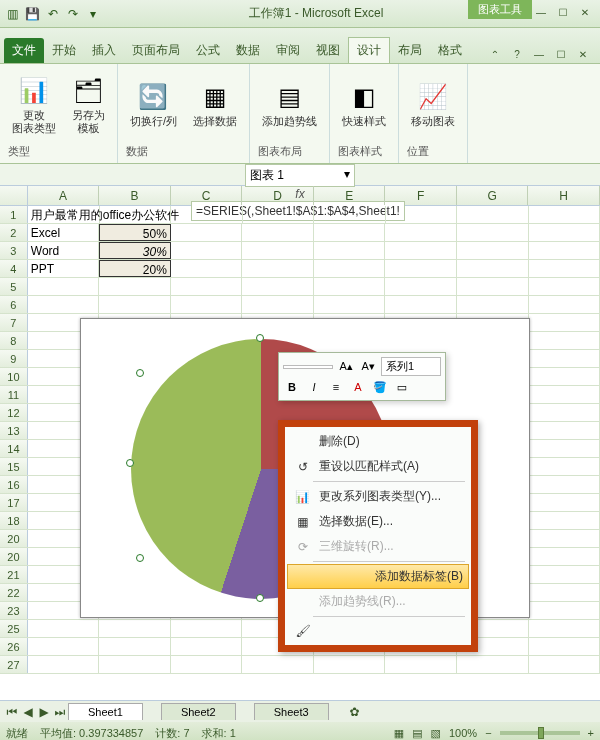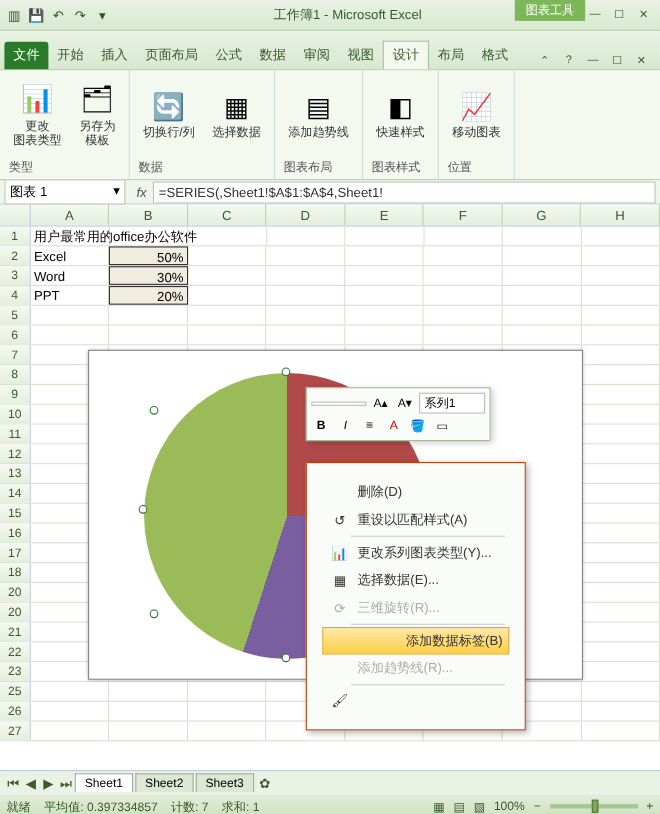--- a/index.html
+++ b/index.html
@@ -16,48 +16,48 @@
 .tab.file { background: #2a7a2a; color: #fff; border-radius: 3px 3px 0 0; }
 .tab.active { background: #f4f9f0; border: 1px solid #a9c497; border-bottom: none; }
 .doc-controls { margin-left: auto; display: flex; gap: 4px; padding: 0 4px; }
 .ribbon { height: 100px; background: #f4f9f0; border-bottom: 1px solid #a9c497; display: flex; }
 .ribbon-group { border-right: 1px solid #cdd; padding: 4px 8px; display: flex; flex-direction: column; }
 .ribbon-group-body { flex: 1; display: flex; align-items: center; gap: 8px; }
 .ribbon-group-label { font-size: 11px; color: #555; padding-top: 2px; }
 .big-btn { display: flex; flex-direction: column; align-items: center; gap: 2px; padding: 2px 4px; cursor: pointer; }
 .big-btn-icon { width: 32px; height: 32px; display: flex; align-items: center; justify-content: center; font-size: 24px; }
 .big-btn-label { font-size: 11px; color: #333; text-align: center; line-height: 1.2; }
-.namebox-row { height: 22px; display: flex; border-bottom: 1px solid #bcd; background: #eef5ea; align-items: center; }
+.namebox-row { height: 22px; display: flex; border-bottom: 1px solid #bcd; background: #eef5ea; align-items: center; flex-direction: column; }
 .namebox { width: 110px; border: 1px solid #b5c9a5; margin: 0 4px; padding: 2px 4px; background: #fff; font-size: 12px; display: flex; justify-content: space-between; }
 .fx-label { padding: 0 6px; font-style: italic; color: #555; }
 .formula-bar { flex: 1; padding: 2px 4px; background: #fff; border: 1px solid #b5c9a5; margin-right: 4px; font-size: 12px; color: #333; }
 .colhdr-row { display: flex; height: 20px; background: linear-gradient(#f5f9f2,#e4eedd); border-bottom: 1px solid #bcd; }
 .rowcol-corner { width: 28px; border-right: 1px solid #bcd; }
 .colhdr { width: 72px; text-align: center; border-right: 1px solid #c0d0b5; color: #3a5a2a; font-size: 12px; line-height: 20px; }
 .grid-body { position: relative; height: 494px; overflow: hidden; }
 .grid-row { display: flex; height: 18px; border-bottom: 1px solid #d5e3cc; }
 .rowhdr { width: 28px; background: linear-gradient(#f5f9f2,#e4eedd); border-right: 1px solid #bcd; text-align: center; font-size: 11px; color: #3a5a2a; line-height: 18px; }
 .cell { width: 72px; border-right: 1px solid #d5e3cc; padding: 0 3px; font-size: 12px; line-height: 18px; overflow: hidden; white-space: nowrap; }
 .cell.sel { border: 1px solid #333; background: #f0ece0; }
 .chart-obj { position: absolute; left: 80px; top: 112px; width: 450px; height: 300px; background: #fff; border: 1px solid #888; box-shadow: 0 0 3px rgba(0,0,0,.3); }
 .chart-handle { position: absolute; width: 8px; height: 8px; background: #fff; border: 1px solid #2a7a2a; border-radius: 50%; }
 .pie { position: absolute; left: 50px; top: 20px; width: 260px; height: 260px; }
-.context-menu { position: absolute; left: 278px; top: 420px; width: 200px; background: #fafcfa; border: 1px solid #c2410c; box-shadow: 2px 2px 6px rgba(0,0,0,.3); padding: 14px; z-index: 20; }
+.context-menu { position: absolute; left: 278px; top: 420px; width: 200px; background: #fafcfa; border: 7px solid #c2410c; box-shadow: 2px 2px 6px rgba(0,0,0,.3); padding: 2px; z-index: 20; }
 .ctx-item { display: flex; align-items: center; padding: 4px 6px; font-size: 12px; color: #333; }
 .ctx-item.hover { background: linear-gradient(#ffe9a8,#ffcf4a); border: 1px solid #dca52a; padding: 3px 5px; justify-content: space-between; }
 .ctx-item.disabled { color: #aaa; }
 .ctx-icon { width: 20px; height: 16px; margin-right: 6px; display: flex; align-items: center; justify-content: center; font-size: 12px; }
 .ctx-sep { height: 1px; background: #ccc; margin: 2px 4px 2px 26px; }
 .mini-toolbar { position: absolute; left: 278px; top: 352px; background: #fafcfa; border: 1px solid #a5b99a; padding: 4px; display: flex; flex-direction: column; gap: 2px; z-index: 20; box-shadow: 2px 2px 6px rgba(0,0,0,.2); }
 .mini-row { display: flex; align-items: center; gap: 4px; }
 .mini-sel { border: 1px solid #bbb; background: #fff; padding: 1px 4px; font-size: 11px; min-width: 50px; }
 .mini-btn { width: 18px; height: 18px; display: flex; align-items: center; justify-content: center; font-size: 11px; }
 .sheet-tabs { height: 22px; background: #eaf1e5; border-top: 1px solid #bcd; display: flex; align-items: center; padding: 0 4px; }
 .nav-btn { width: 16px; text-align: center; color: #3a5a2a; cursor: pointer; }
-.sheet-tab { padding: 2px 8px; background: #fff; border: 1px solid #aaa; border-bottom: none; margin-right: 2px; font-size: 11px; }
+.sheet-tab { padding: 2px 19px; background: #fff; border: 1px solid #aaa; border-bottom: none; margin-right: 18px; font-size: 11px; }
 .sheet-tab.inactive { background: #dce8d3; }
 .statusbar { height: 22px; background: linear-gradient(#e3edda,#cde0bf); display: flex; align-items: center; padding: 0 6px; font-size: 11px; color: #3a5a2a; gap: 12px; }
 .status-right { margin-left: auto; display: flex; align-items: center; gap: 8px; }
 .zoom-slider { width: 80px; height: 4px; background: #aac598; position: relative; }
 .zoom-thumb { position: absolute; left: 38px; top: -4px; width: 6px; height: 12px; background: #7ea65a; border: 1px solid #5a7a3a; }
 </style>
 </head>
 <body>
 
 <div class="titlebar">
@@ -196,21 +196,21 @@
       <div class="cell"></div>
       <div class="cell"></div>
       <div class="cell"></div>
       <div class="cell"></div>
       <div class="cell"></div>
       <div class="cell"></div>
     </div>
     <div class="grid-row">
       <div class="rowhdr">3</div>
       <div class="cell">Word</div>
-      <div class="cell sel" style="text-align: right;">30%</div>
+      <div class="cell sel" style="text-align: right; font-style: italic;">30%</div>
       <div class="cell"></div>
       <div class="cell"></div>
       <div class="cell"></div>
       <div class="cell"></div>
       <div class="cell"></div>
       <div class="cell"></div>
     </div>
     <div class="grid-row">
       <div class="rowhdr">4</div>
       <div class="cell">PPT</div>

